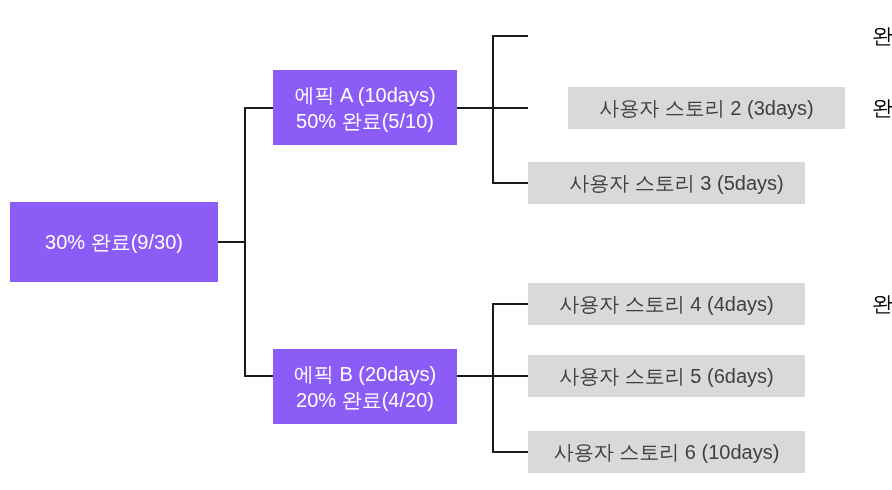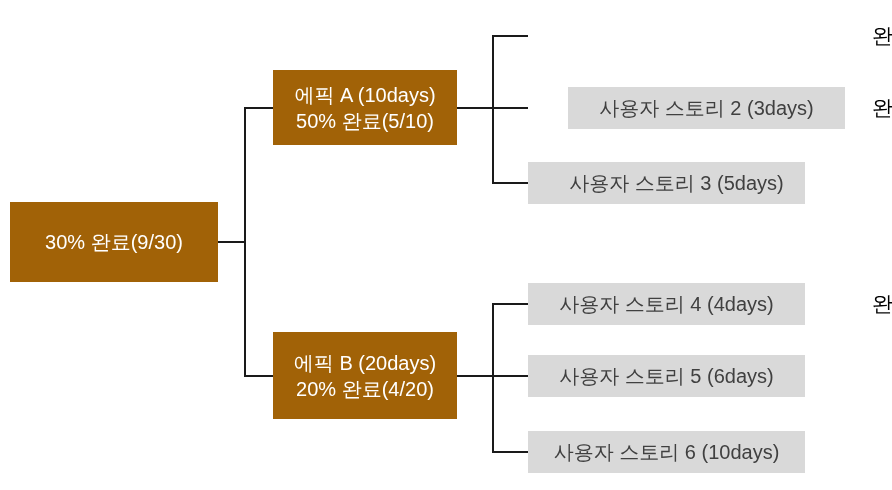--- a/index.html
+++ b/index.html
@@ -18,28 +18,28 @@
   .node {
     position: absolute;
     display: flex;
     flex-direction: column;
     align-items: center;
     justify-content: center;
     text-align: center;
     box-sizing: border-box;
   }
   .node-blue {
-    background: #a16207;
+    background: #8b5cf6;
     color: #ffffff;
     font-size: 20px;
     line-height: 26px;
   }
   .node-root  { left: 10px;  top: 202px; width: 208px; height: 80px; }
   .node-epic-a{ left: 273px; top: 70px;  width: 184px; height: 75px; }
-  .node-epic-b{ left: 273px; top: 332px; width: 184px; height: 87px; }
+  .node-epic-b{ left: 273px; top: 349px; width: 184px; height: 75px; }
   .node-story {
     background: #D9D9D9;
     color: #404040;
     font-size: 20px;
     line-height: 42px;
     left: 528px;
     width: 277px;
     height: 42px;
     white-space: nowrap;
   }

